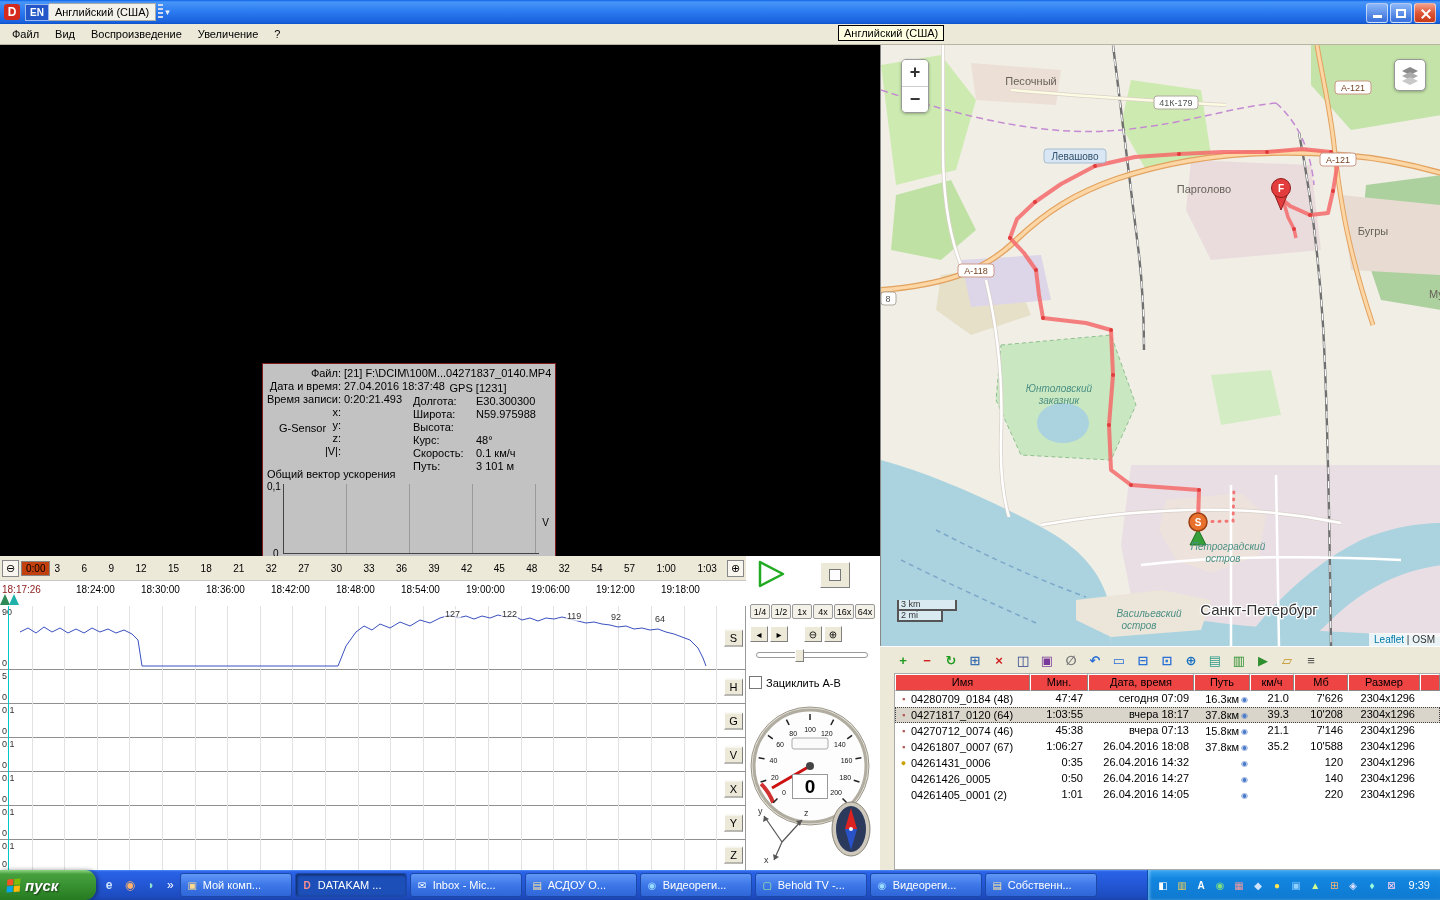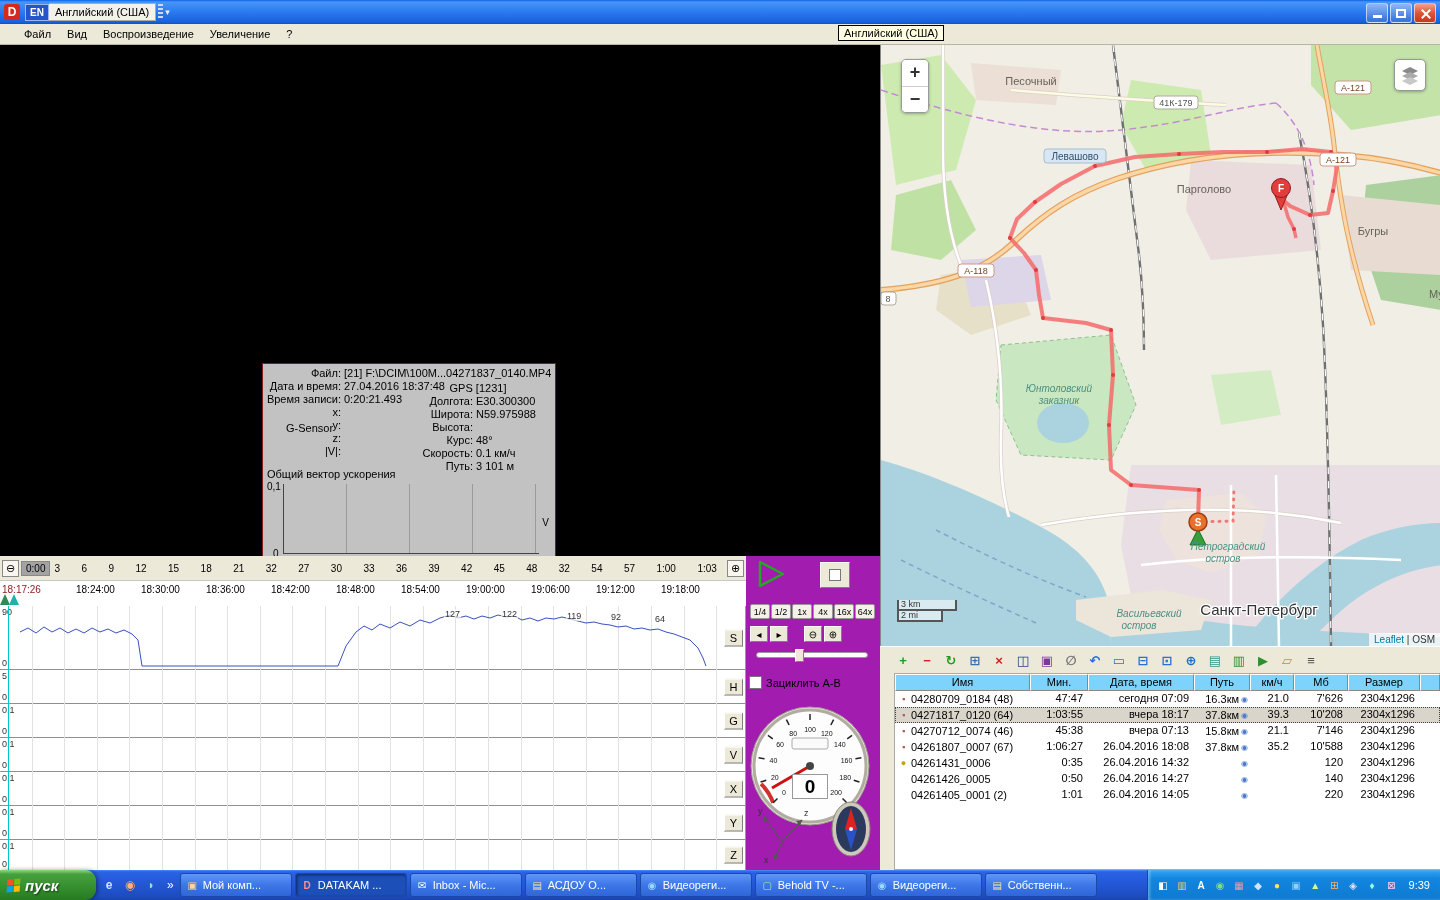--- a/index.html
+++ b/index.html
@@ -22,45 +22,45 @@
 .wb{width:22px;height:20px;border-radius:3px;border:1px solid rgba(255,255,255,.6);display:flex;align-items:center;justify-content:center;position:relative}
 .wb.min,.wb.max{background:linear-gradient(180deg,#8db8f8,#3d74dd 90%)}
 .wb.close{background:linear-gradient(180deg,#f4a08c 0%,#dd5535 50%,#c83a18 100%)}
 .glyph-min{position:absolute;left:6px;bottom:4px;width:9px;height:3px;background:#fff}
 .glyph-restore{width:10px;height:9px;border:2px solid #fff}
 .xbar{position:absolute;left:5px;top:9px;width:12px;height:2px;background:#fff}
 .xbar.a{transform:rotate(45deg)}.xbar.b{transform:rotate(-45deg)}
 .tooltip{position:absolute;left:838px;top:25px;background:#ffffe1;border:1px solid #000;padding:1px 5px;font-size:11px;z-index:60;white-space:nowrap}
 
 
-.menubar{position:absolute;left:0;top:24px;width:1440px;height:21px;background:#ece9d8;border-bottom:1px solid #b8b4a2;display:flex;align-items:center;padding-left:16px}
+.menubar{position:absolute;left:0;top:24px;width:1440px;height:21px;background:#ece9d8;border-bottom:1px solid #b8b4a2;display:flex;align-items:center;padding-left:4px}
 .menu-item{padding:2px 8px;white-space:nowrap}
 
 
 .video{position:absolute;left:0;top:45px;width:880px;height:511px;background:#000}
 .overlay{position:absolute;left:262px;top:318px;width:294px;height:205px;background:rgba(206,206,206,.94);border:1px solid #7f1d1d;font-size:11px;line-height:13px}
 .oline{position:absolute;left:0;width:100%;white-space:nowrap}
 .oline .ol{display:inline-block;width:78px;text-align:right}
 .oline .ov{padding-left:3px}
 .oright{position:absolute;left:150px;width:142px;white-space:nowrap}
-.oright .ol{display:inline-block;width:60px;text-align:right}
+.oright .ol{display:inline-block;width:60px;}
 .oright .ov{padding-left:3px}
 .gps-header{position:absolute;left:150px;top:18px;width:130px;text-align:center}
-.gsensor{position:absolute;left:23px;top:58px}
+.gsensor{position:absolute;left:16px;top:58px}
 .accel-title{position:absolute;left:4px;top:104px}
 .ovl-chart{position:absolute;left:20px;top:120px;width:256px;height:70px;border-left:1px solid #444;border-bottom:1px solid #444;
  background:repeating-linear-gradient(90deg,transparent 0 62px,#9a9a9a 62px 63px)}
 .ovl-ymax{position:absolute;left:4px;top:116px;font-size:10px}
 .ovl-ymin{position:absolute;left:10px;top:183px;font-size:10px}
 .ovl-unit{position:absolute;right:6px;top:152px;font-size:10px}
 
 
 .scrubber{position:absolute;left:0;top:556px;width:746px;height:24px;background:#ece9d8;display:flex;align-items:center}
 .tlz{width:17px;height:17px;border:1px solid #888;background:#f8f6ee;font-size:11px;line-height:15px;text-align:center;margin:0 2px;flex:none}
-.tl-first{border:1px solid #888;background:#a3a3a3;padding:1px 4px;font-size:10px;margin-right:4px;flex:none}
+.tl-first{border:1px solid #888;background:#c2410c;padding:1px 4px;font-size:10px;margin-right:4px;flex:none}
 .ticks{flex:1;display:flex;justify-content:space-between;font-size:10px;padding-right:8px}
 .timesrow{position:absolute;left:0;top:580px;width:746px;height:26px;background:#fff;border-top:1px solid #c8c8c8;display:flex;font-size:10px;padding-top:3px}
 .time{width:65px;flex:none;white-space:nowrap}
 .time:nth-of-type(1){width:76px;color:#8b1a1a;padding-left:2px}
 .tm{position:absolute;top:13px;width:0;height:0;border-left:5px solid transparent;border-right:5px solid transparent}
 .tm1{left:0;border-bottom:11px solid #2e8b57}
 .tm2{left:9px;border-bottom:11px solid #20b2aa}
 
 
 .charts{position:absolute;left:0;top:606px;width:746px;height:264px;background:#fff;border-right:1px solid #999}
@@ -70,21 +70,21 @@
 .crow:nth-of-type(1){height:64px}
 .crow:nth-of-type(7){height:30px;border-bottom:none}
 .ymax{position:absolute;left:2px;top:1px;font-size:9px;color:#333}
 .ymin{position:absolute;left:2px;bottom:1px;font-size:9px;color:#333}
 .rlabel{position:absolute;right:2px;top:50%;transform:translateY(-50%);width:19px;height:17px;background:#ece9d8;border:1px solid;border-color:#fff #808080 #808080 #fff;text-align:center;line-height:15px;font-size:11px}
 .speed-svg{position:absolute;left:0;top:0;width:722px;height:64px}
 .ab-line{position:absolute;left:8px;top:0;height:100%;width:1px;background:#00c8c8}
 .ann{position:absolute;font-size:9px;color:#333;background:rgba(255,255,255,.65);padding:0 1px}
 
 
-.controls{position:absolute;left:746px;top:556px;width:134px;height:314px;background:#a21caf}
+.controls{position:absolute;left:746px;top:556px;width:134px;height:314px;background:#ffffff}
 .play{position:absolute;left:8px;top:4px;width:36px;height:30px;background:transparent;border:none}
 .stop{position:absolute;left:74px;top:6px;width:30px;height:26px;background:#ece9d8;border:1px solid;border-color:#fff #808080 #808080 #fff;display:flex;align-items:center;justify-content:center}
 .stop .sq{width:12px;height:12px;border:1px solid #777;background:#fdfdfd}
 .speedbtns{position:absolute;left:4px;top:48px;display:flex;gap:1px}
 .sb{width:20px;height:15px;font-size:9px;background:#f4f2e8;border:1px solid #999;border-radius:2px;line-height:12px;padding:0}
 .navrow{position:absolute;left:4px;top:70px;display:flex;gap:2px;align-items:center}
 .nb{width:18px;height:16px;font-size:10px;background:#ece9d8;border:1px solid;border-color:#fff #808080 #808080 #fff;line-height:13px;padding:0}
 .nb.zo{margin-left:14px}
 .hslider{position:absolute;left:10px;top:96px;width:112px;height:6px;background:#fff;border:1px solid #999;border-radius:3px}
 .hthumb{position:absolute;left:38px;top:-4px;width:9px;height:13px;background:#ece9d8;border:1px solid;border-color:#fff #808080 #808080 #fff}
@@ -112,21 +112,21 @@
 .map-toolbar{height:27px;display:flex;align-items:center;gap:2px;padding-left:12px;border-top:1px solid #fff}
 .tbi{width:22px;height:22px;display:flex;align-items:center;justify-content:center;font-size:13px;font-weight:bold;color:#555}
 .tbi:nth-of-type(1){color:#1f9a1f}.tbi:nth-of-type(2){color:#d02020}.tbi:nth-of-type(3){color:#1f9a1f}
 .tbi:nth-of-type(4){color:#3a6fb0}.tbi:nth-of-type(5){color:#d02020}.tbi:nth-of-type(6){color:#27408b}
 .tbi:nth-of-type(7){color:#7a3a9a}.tbi:nth-of-type(8){color:#777}.tbi:nth-of-type(9){color:#2a6fd6}
 .tbi:nth-of-type(10),.tbi:nth-of-type(11),.tbi:nth-of-type(12){color:#2a6fd6}
 .tbi:nth-of-type(13){color:#1a70c0}.tbi:nth-of-type(14){color:#2a9a8a}.tbi:nth-of-type(15){color:#2f8f2f}
 .tbi:nth-of-type(16){color:#2f8f2f}.tbi:nth-of-type(17){color:#c09020}.tbi:nth-of-type(18){color:#555}
 .filetable{position:absolute;left:14px;top:27px;right:0;bottom:0;background:#fff;border:1px solid #aaa;border-right:none;overflow:hidden}
 .thead{display:grid;grid-template-columns:135px 58px 106px 56px 44px 54px 72px 1fr;height:17px}
-.th,.thead::after{border:1px solid;border-color:#fff #888 #888 #fff;background:#7dd3fc;text-align:center;font-size:11px;line-height:14px;overflow:hidden;white-space:nowrap}
+.th,.thead::after{border:1px solid;border-color:#fff #888 #888 #fff;background:#ef4444;text-align:center;font-size:11px;line-height:14px;overflow:hidden;white-space:nowrap}
 .thead::after{content:""}
 .trow{display:grid;grid-template-columns:135px 58px 106px 56px 44px 54px 72px 1fr;height:16px;line-height:15px;font-size:11px}
 .trow[data-state="selected"]{background:#d9d5cb;outline:1px dotted #444;outline-offset:-1px}
 .td{white-space:nowrap;overflow:hidden}
 .td.name{display:flex;align-items:center;padding-left:3px}
 .td.name::before{content:"";display:inline-block;width:11px;text-align:center;margin-right:2px;font-size:9px}
 .trow[data-icon="clip"] .td.name::before{content:"▪";color:#b2544c}
 .trow[data-icon="key"] .td.name::before{content:"●";color:#c8a000}
 .td.num{text-align:right;padding-right:5px}
 .td.path{display:flex;justify-content:flex-end;align-items:center;padding-right:2px}

